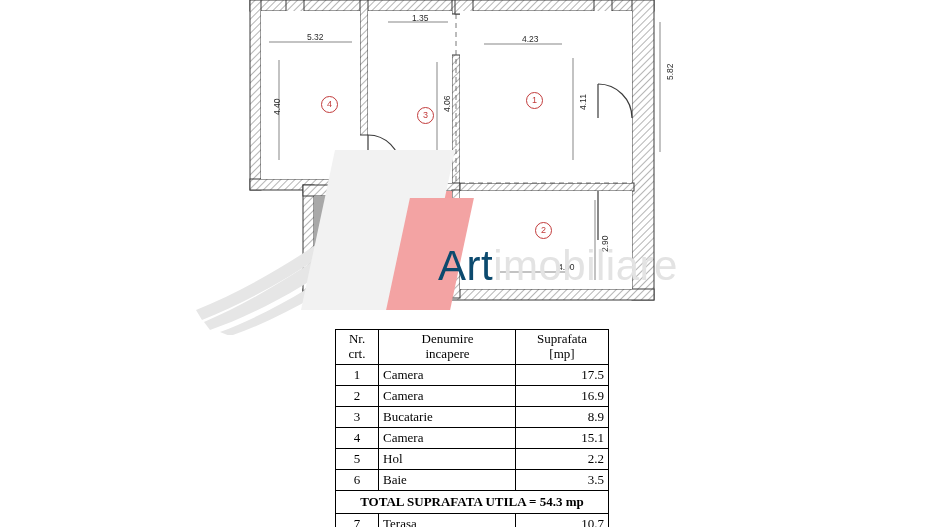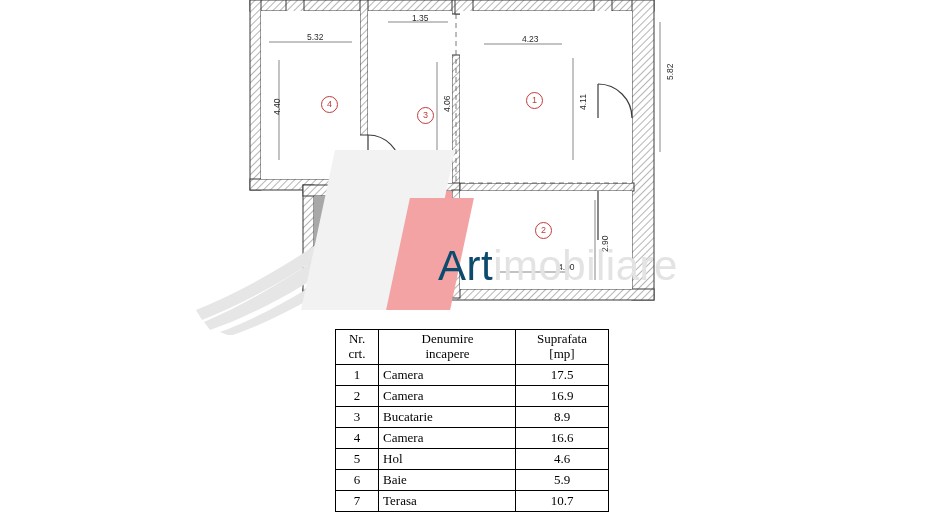--- a/index.html
+++ b/index.html
@@ -84,21 +84,21 @@
     background: #ffffff;
   }
   .area-table td, .area-table th {
     border: 1px solid #000;
     padding: 2px 4px;
     background: #ffffff;
     font-weight: normal;
   }
   .col-nr { width: 34px; text-align: center; }
   .col-name { width: 128px; text-align: left; padding-left: 14px; }
-  .col-area { width: 84px; text-align: center; }
+  .col-area { width: 84px; text-align: right; }
   .hdr td { text-align: center; font-size: 13px; line-height: 1.15; padding: 2px 3px; }
   .total-row td {
     text-align: center;
     font-weight: bold;
     font-size: 13px;
     padding: 3px 4px;
   }
   
   .plan-label {
     position: absolute;
@@ -279,31 +279,34 @@
           <td class="col-area">16.9</td>
         </tr>
         <tr>
           <td class="col-nr">3</td>
           <td class="col-name">Bucatarie</td>
           <td class="col-area">8.9</td>
         </tr>
         <tr>
           <td class="col-nr">4</td>
           <td class="col-name">Camera</td>
-          <td class="col-area">16.6</td>
+          <td class="col-area">15.1</td>
         </tr>
         <tr>
           <td class="col-nr">5</td>
           <td class="col-name">Hol</td>
-          <td class="col-area">4.6</td>
+          <td class="col-area">2.2</td>
         </tr>
         <tr>
           <td class="col-nr">6</td>
           <td class="col-name">Baie</td>
-          <td class="col-area">5.9</td>
+          <td class="col-area">3.5</td>
+        </tr>
+        <tr class="total-row">
+          <td colspan="3">TOTAL SUPRAFATA UTILA = 54.3 mp</td>
         </tr>
         <tr>
           <td class="col-nr">7</td>
           <td class="col-name">Terasa</td>
           <td class="col-area">10.7</td>
         </tr>
       </tbody>
   </table>
 
 </div>

